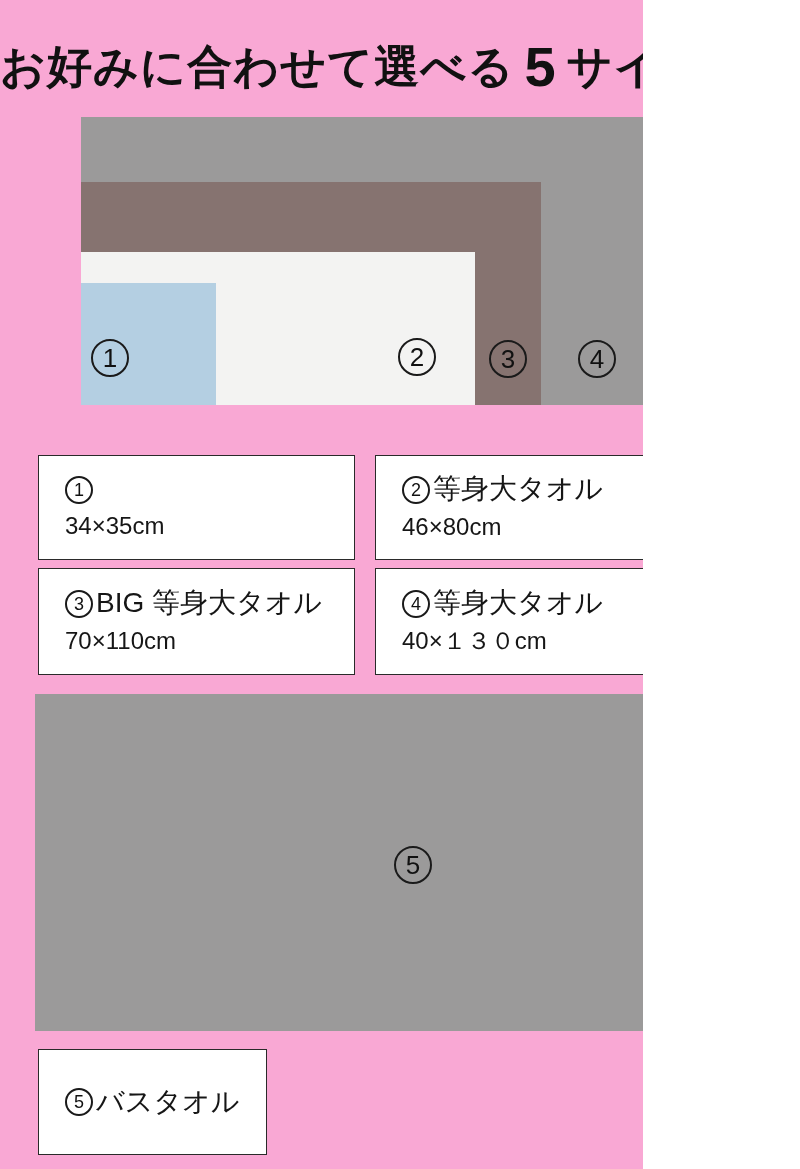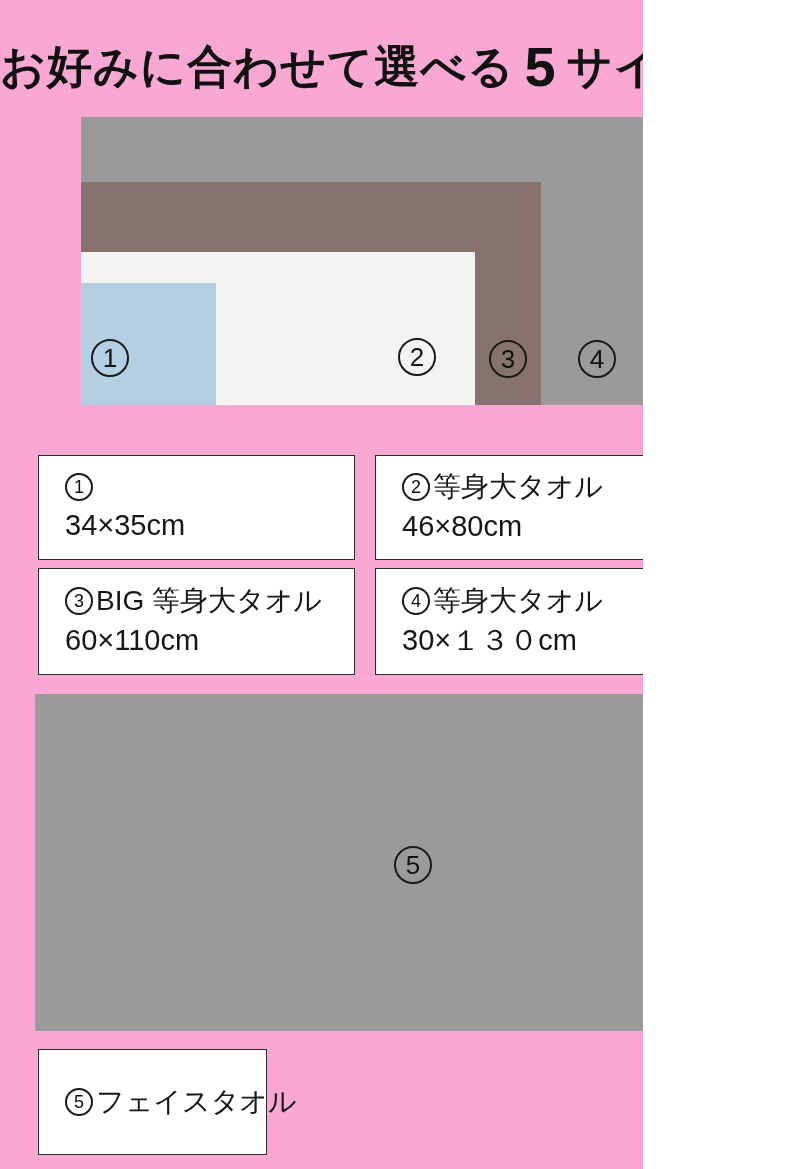--- a/index.html
+++ b/index.html
@@ -94,21 +94,21 @@
     border-radius: 50%;
     box-sizing: border-box;
     display: inline-flex;
     align-items: center;
     justify-content: center;
     font-size: 18px;
     line-height: 1;
     margin-right: 3px;
     color: #111;
   }
-  .size-dim { font-size: 29px; line-height: 1.1; white-space: nowrap; }
+  .size-dim { font-size: 24px; line-height: 1.1; white-space: nowrap; }
 </style>
 </head>
 <body>
 
 <div class="canvas">
 
   <h1 class="title"><span>お好みに合わせて選べる</span><span class="title-num">5</span><span>サイズ</span></h1>
 
   <div class="rect" id="rect4"></div>
   <div class="rect" id="rect3"></div>
@@ -133,34 +133,34 @@
       <span>等身大タオル</span>
     </div>
     <div class="size-dim">46×80cm</div>
   </div>
 
   <div class="size-box" id="box3">
     <div class="size-row">
       <span class="mini-marker">3</span>
       <span>BIG 等身大タオル</span>
     </div>
-    <div class="size-dim">60×110cm</div>
+    <div class="size-dim">70×110cm</div>
   </div>
 
   <div class="size-box" id="box4">
     <div class="size-row">
       <span class="mini-marker">4</span>
       <span>等身大タオル</span>
     </div>
-    <div class="size-dim">30×１３０cm</div>
+    <div class="size-dim">40×１３０cm</div>
   </div>
 
   <div class="rect" id="rect5"></div>
   <span class="marker" id="m5">5</span>
 
   <div class="size-box" id="box5">
     <div class="size-row">
       <span class="mini-marker">5</span>
-      <span>フェイスタオル</span>
+      <span>バスタオル</span>
     </div>
   </div>
 
 </div>
 
 </body></html>

